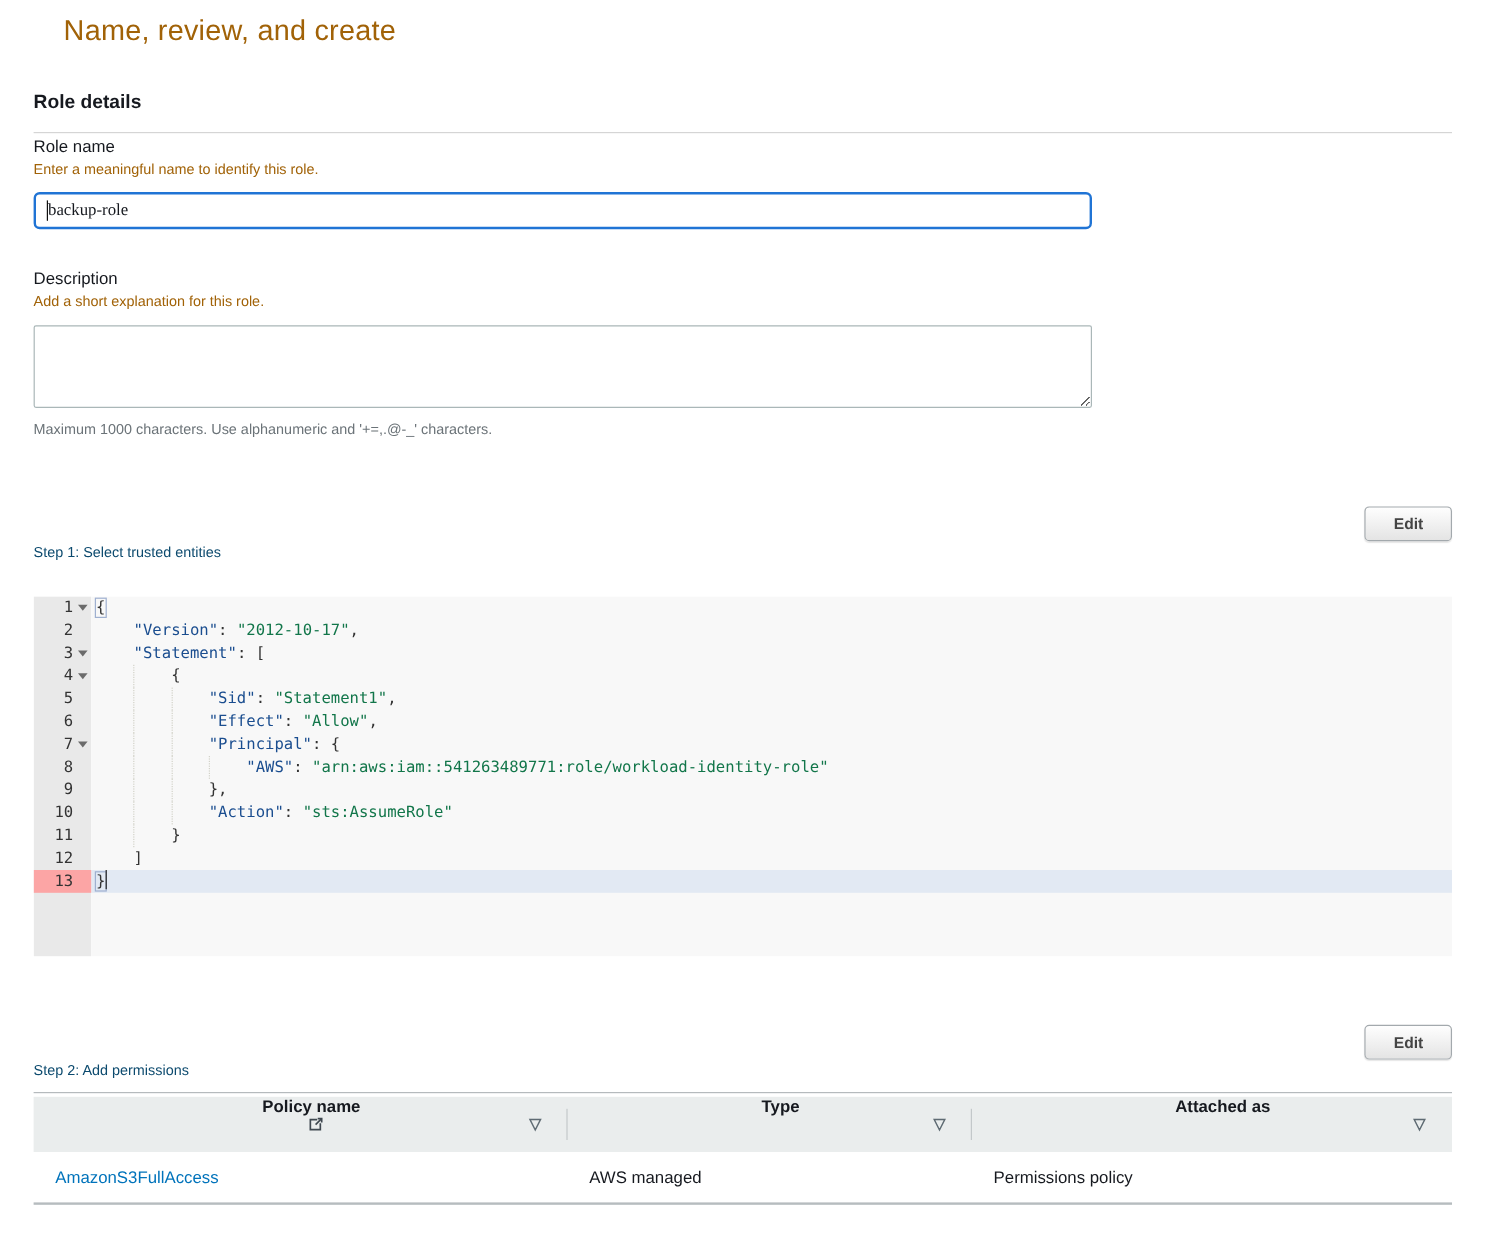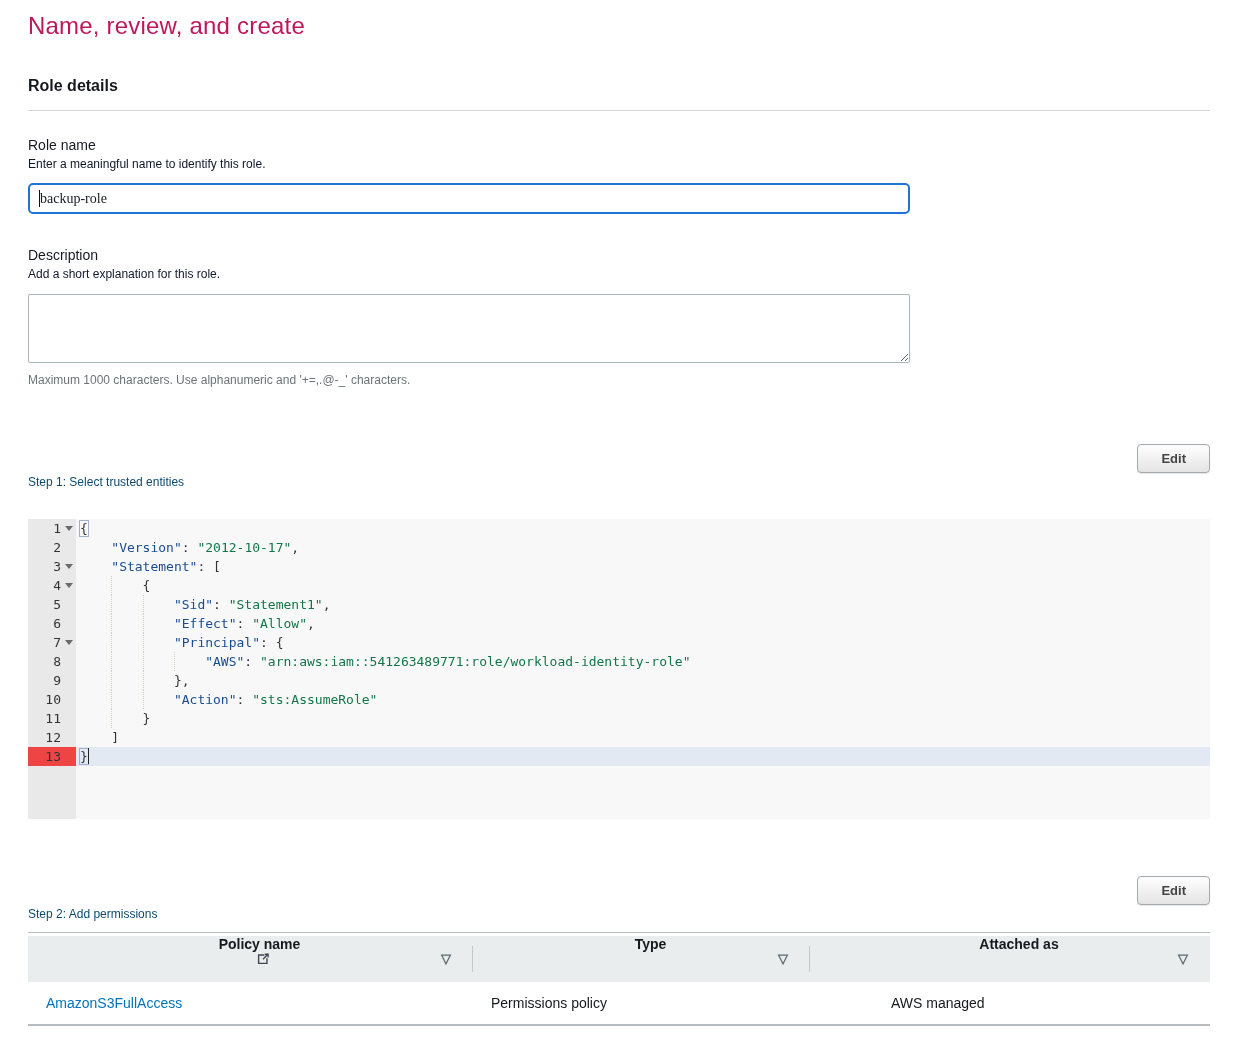--- a/index.html
+++ b/index.html
@@ -4,28 +4,28 @@
 <style>
   * { box-sizing: border-box; margin: 0; padding: 0; }
   html, body { background: #ffffff; }
   body {
     width: 1242px; height: 1037px; overflow: hidden;
     font-family: "Liberation Sans", sans-serif;
     color: #16191f;
   }
   .container { padding: 0 32px 0 28px; }
 
-  .page-title { font-size: 24px; font-weight: 400; color: #be185d; padding-top: 12px; letter-spacing: 0.2px; }
+  .page-title { font-size: 24px; font-weight: 400; color: #a16207; padding-top: 12px; letter-spacing: 0.2px; margin-left: 25px; }
 
   .section-heading { font-size: 16px; font-weight: 700; color: #16191f; margin-top: 37px; }
   .divider { border: none; border-top: 1px solid #d5d5d5; margin-top: 15px; }
 
   .field-group { }
-  .field-label { font-size: 14px; color: #16191f; margin-top: 26px; }
-  .field-help { font-size: 12px; color: #0f172a; margin-top: 4px; }
+  .field-label { font-size: 14px; color: #16191f; margin-top: 3px; }
+  .field-help { font-size: 12px; color: #a16207; margin-top: 4px; }
   .field-hint { font-size: 12px; color: #6b7378; margin-top: 6px; }
 
   .input-wrap { position: relative; width: 882px; margin-top: 12px; }
   .role-name-input {
     width: 882px; height: 31px; border: 2px solid #2074d5; border-radius: 5px;
     font-family: Liberation Serif, serif; font-size: 14px; color: #16191f;
     padding: 0 10px; outline: none; background: #fff;
   }
   .input-caret { position: absolute; left: 11px; top: 7px; width: 1px; height: 17px; background: #111; pointer-events: none; }
 
@@ -47,21 +47,21 @@
   }
 
   
   .editor { display: flex; margin-top: 30px; height: 300px; width: 1182px; overflow: hidden; }
   .editor-gutter {
     width: 48px; background: #e9e9e9; flex: 0 0 48px;
     font-family: "DejaVu Sans Mono", monospace; font-size: 13px; color: #333;
     display: flex; flex-direction: column;
   }
   .gutter-cell { position: relative; height: 19px; line-height: 19px; text-align: right; padding-right: 15px; }
-  .gutter-cell.active { background: #ef4444; }
+  .gutter-cell.active { background: #fca5a5; }
   .fold-arrow {
     position: absolute; right: 3px; top: 7px; width: 0; height: 0;
     border-left: 4px solid transparent; border-right: 4px solid transparent;
     border-top: 5px solid #6b6b6b;
   }
   .editor-code {
     flex: 1 1 auto; background: #f8f8f8; overflow: hidden;
     font-family: "DejaVu Sans Mono", monospace; font-size: 13px; color: #333;
   }
   .code-line { height: 19px; line-height: 19px; white-space: pre; padding-left: 4px; }
@@ -183,19 +183,19 @@
         <div class="th-cell col-3">
           <span>Attached as</span>
           <span class="filter-triangle">▽</span>
         </div>
       </div>
     <div id="perm-tbody">
         <div class="tbody-row">
           <div class="td-cell col-1">
             <a class="policy-link">AmazonS3FullAccess</a>
           </div>
+          <div class="td-cell col-2">AWS managed</div>
           <div class="td-cell col-3">Permissions policy</div>
-          <div class="td-cell col-2">AWS managed</div>
         </div>
       </div>
   </div>
 
 </div>
 
 </body></html>

